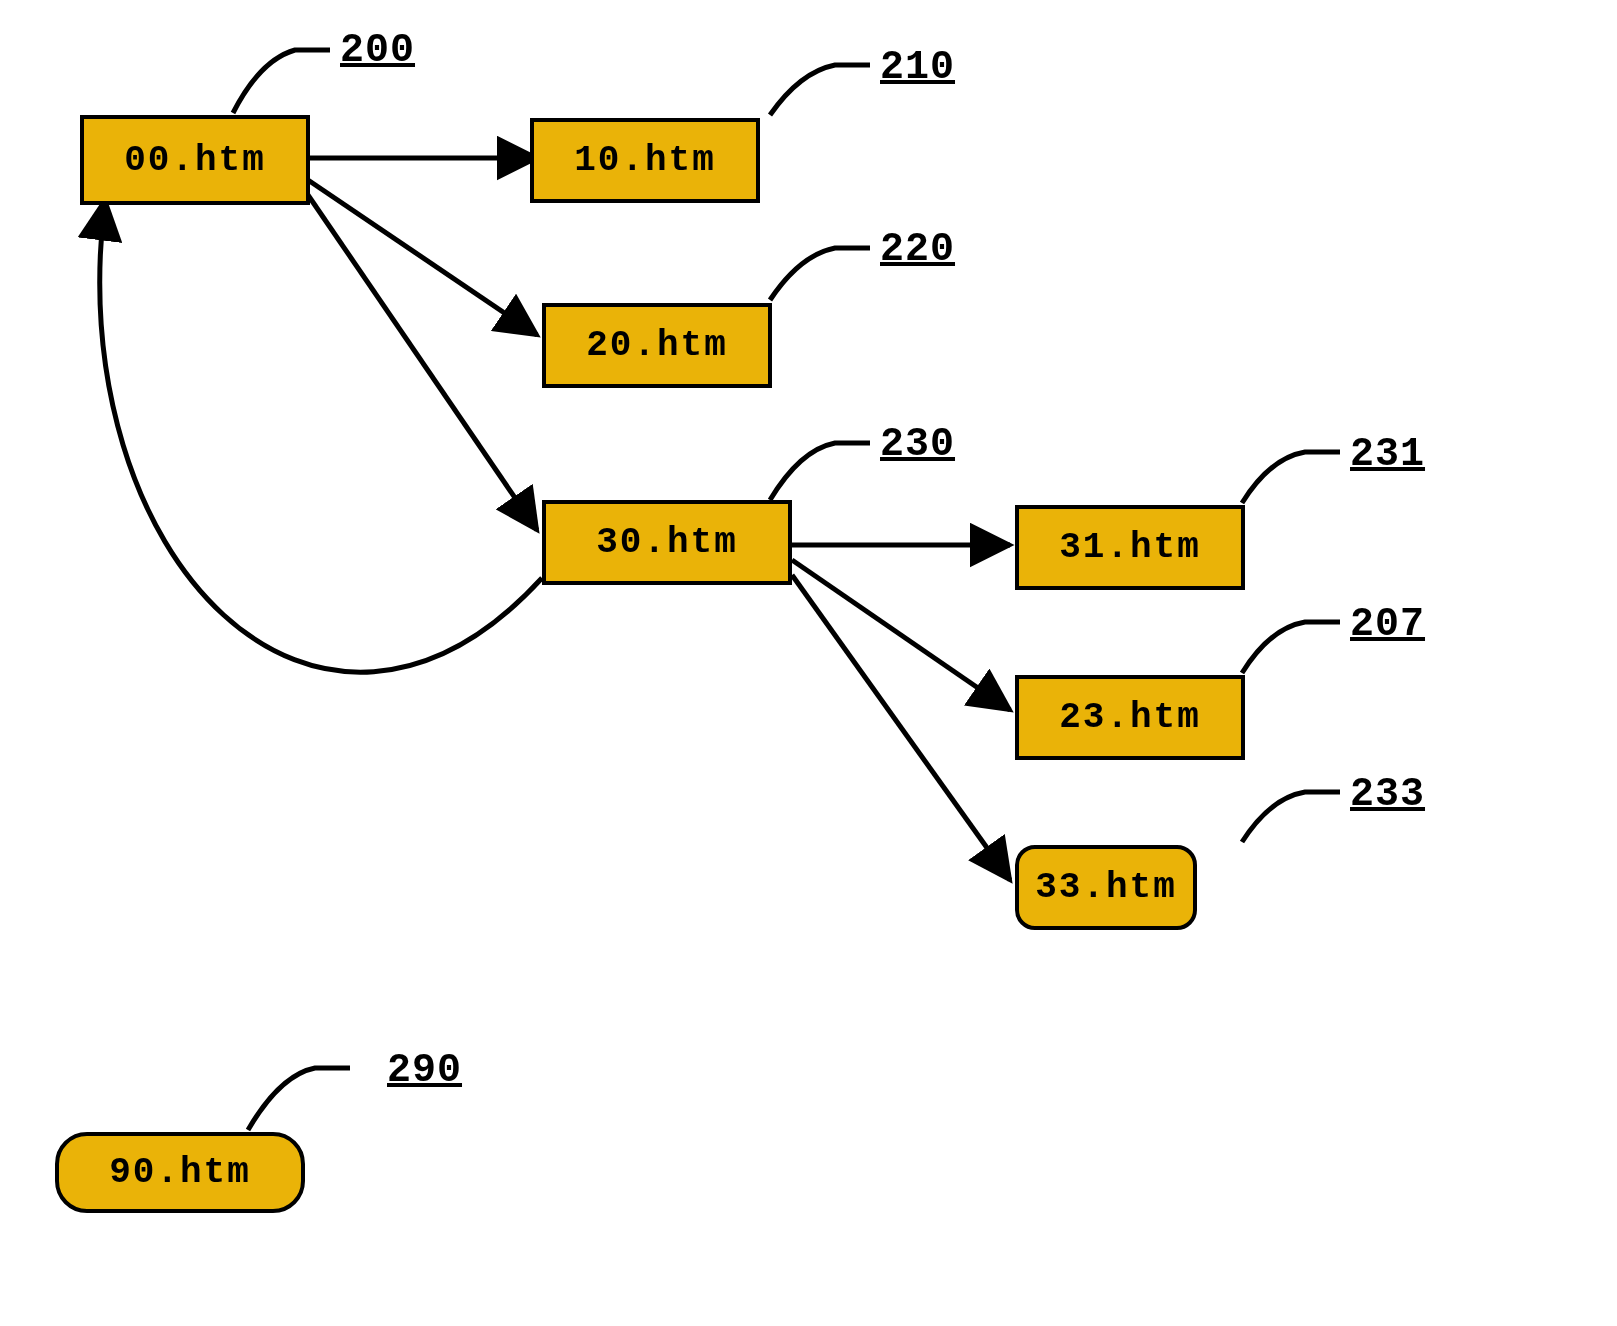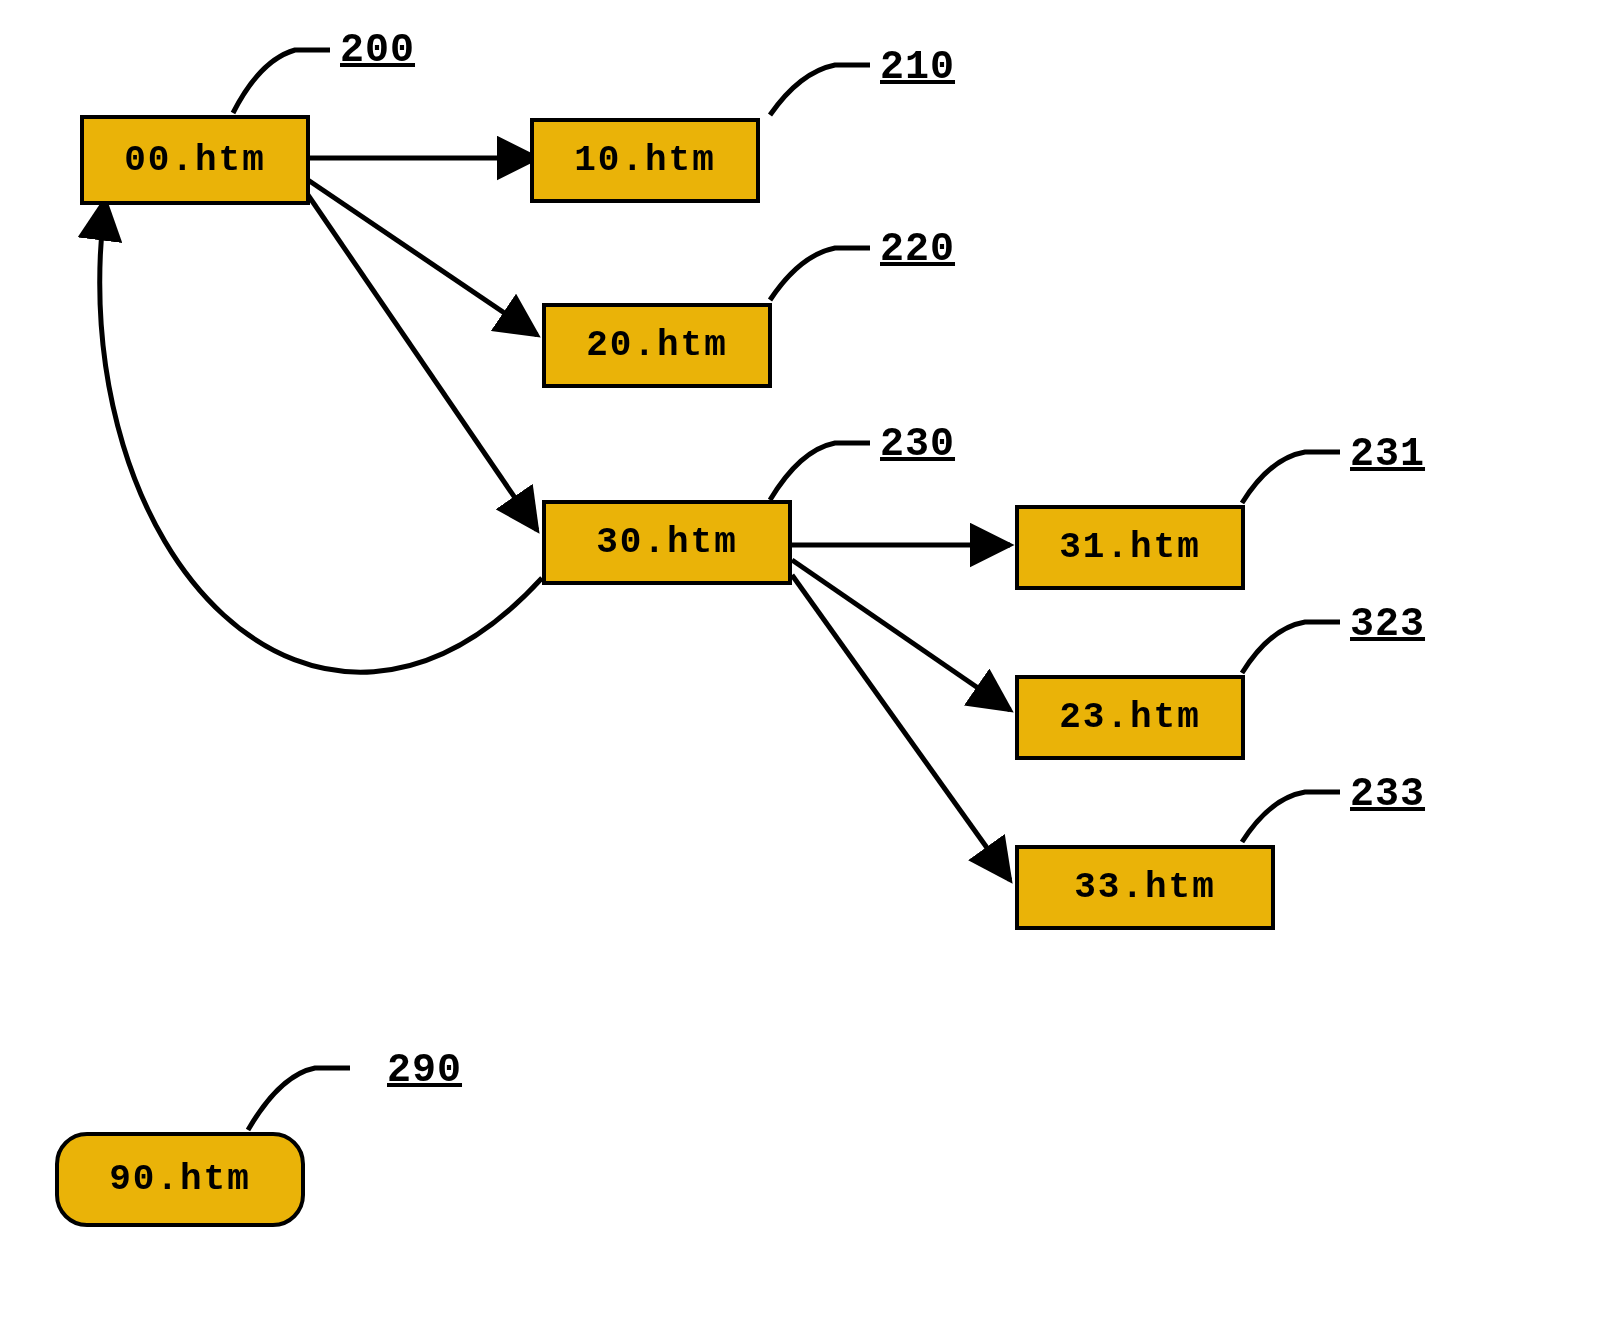--- a/index.html
+++ b/index.html
@@ -108,25 +108,25 @@
   <div class="reflabel" style="left:880px; top:422px;">230</div>
 
   <div class="node" style="left:1015px; top:505px; width:230px; height:85px;">
     <span>31.htm</span>
   </div>
   <div class="reflabel" style="left:1350px; top:432px;">231</div>
 
   <div class="node" style="left:1015px; top:675px; width:230px; height:85px;">
     <span>23.htm</span>
   </div>
-  <div class="reflabel" style="left:1350px; top:602px;">323</div>
+  <div class="reflabel" style="left:1350px; top:602px;">207</div>
 
-  <div class="node" style="left:1015px; top:845px; width:260px; height:85px;">
+  <div class="node" style="left:1015px; top:845px; width:182px; height:85px;border-radius:20px;">
     <span>33.htm</span>
   </div>
   <div class="reflabel" style="left:1350px; top:772px;">233</div>
 
-  <div class="node" style="left:55px; top:1132px; width:250px; height:95px;border-radius:32px;">
+  <div class="node" style="left:55px; top:1132px; width:250px; height:81px;border-radius:32px;">
     <span>90.htm</span>
   </div>
   <div class="reflabel" style="left:360px; top:1048px;margin-left:27px;">290</div>
 
 </div>
 
 </body></html>

